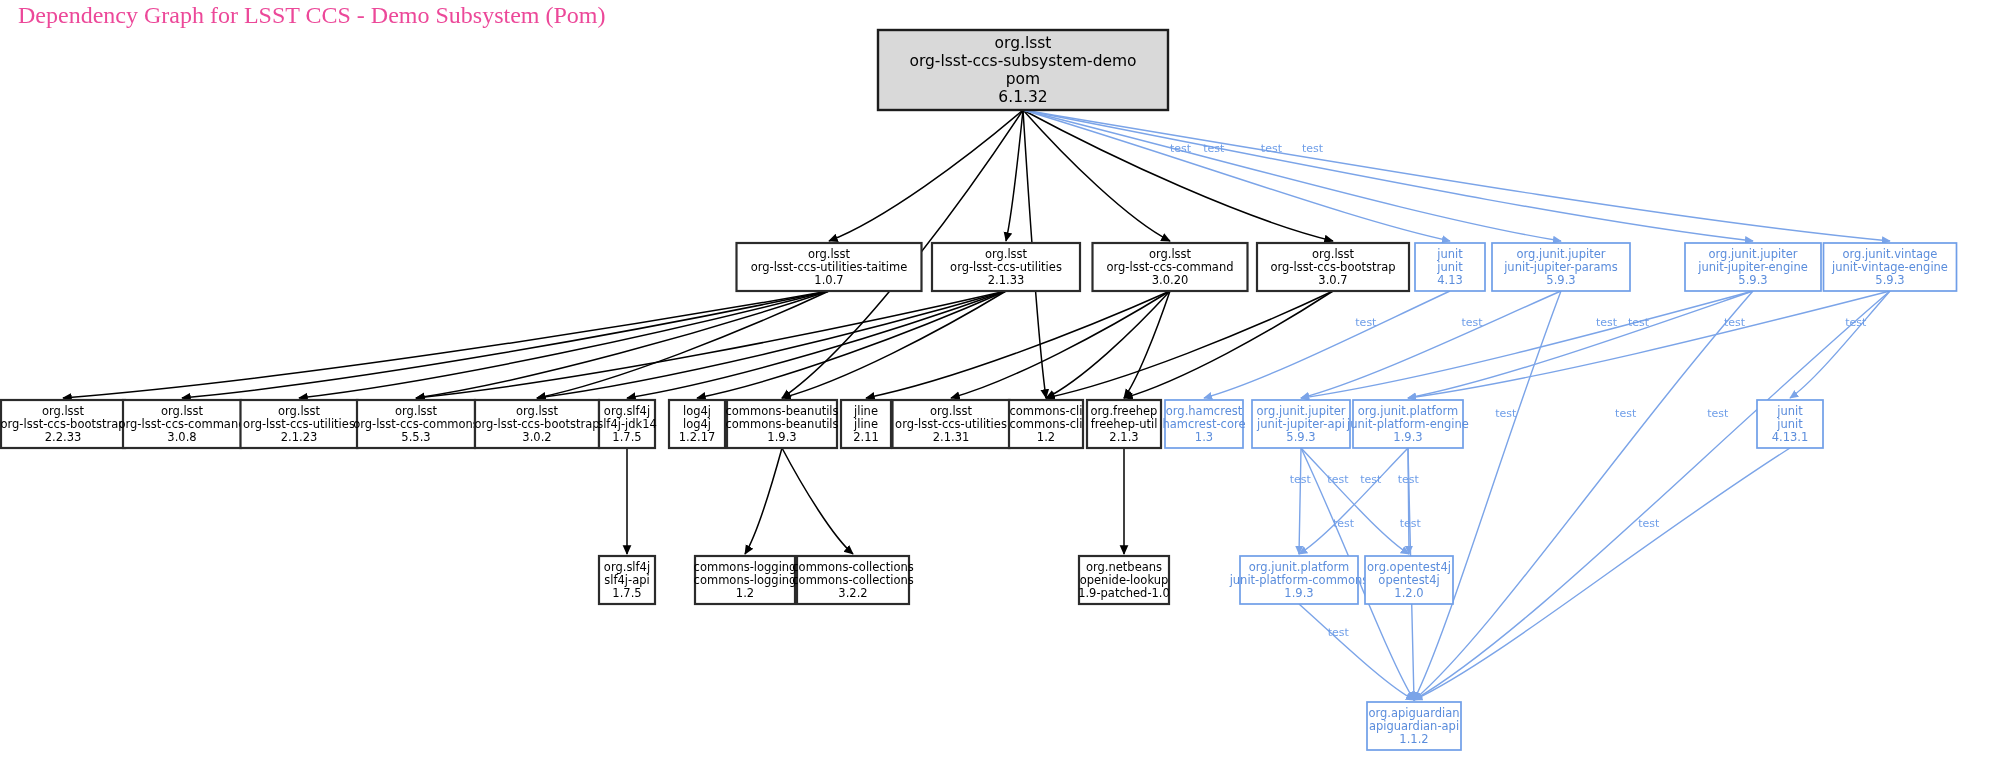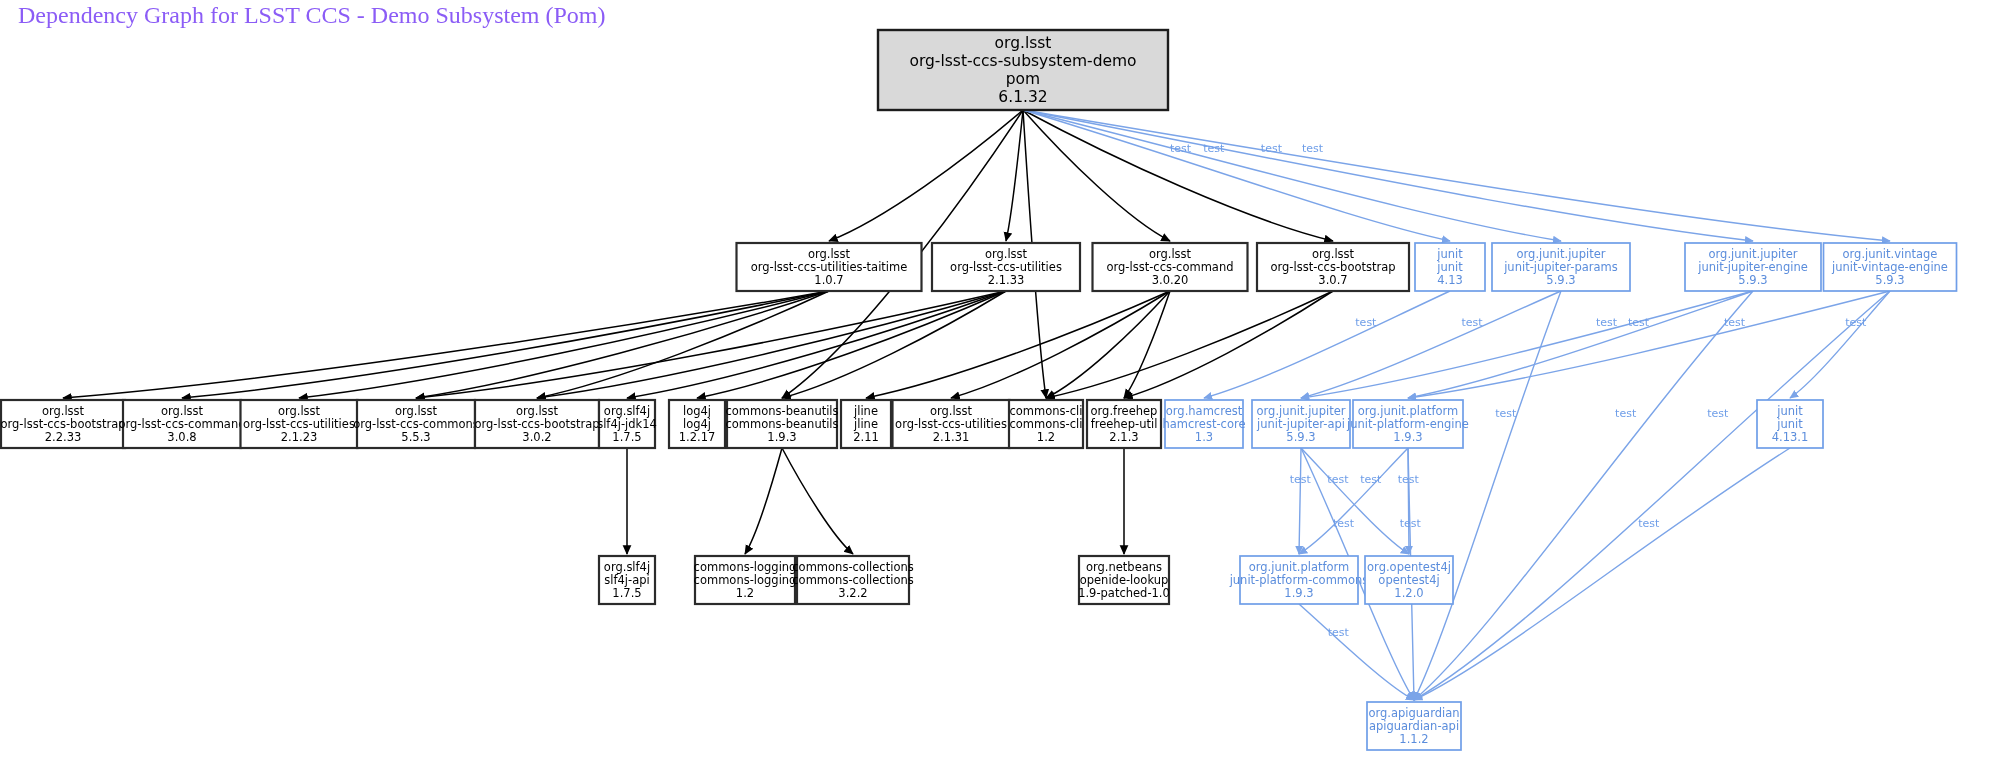--- a/index.html
+++ b/index.html
@@ -14,21 +14,21 @@
     background: #ffffff;
     overflow: hidden;
     font-family: "DejaVu Sans", sans-serif;
   }
   #graph-title {
     position: absolute;
     left: 18px;
     top: 2px;
     font-family: "Liberation Serif", "DejaVu Serif", serif;
     font-size: 24px;
-    color: #8b5cf6;
+    color: #ec4899;
     white-space: nowrap;
   }
   svg#graph-canvas {
     position: absolute;
     left: 0;
     top: 0;
     width: 1997px;
     height: 768px;
   }
   .node-box {

